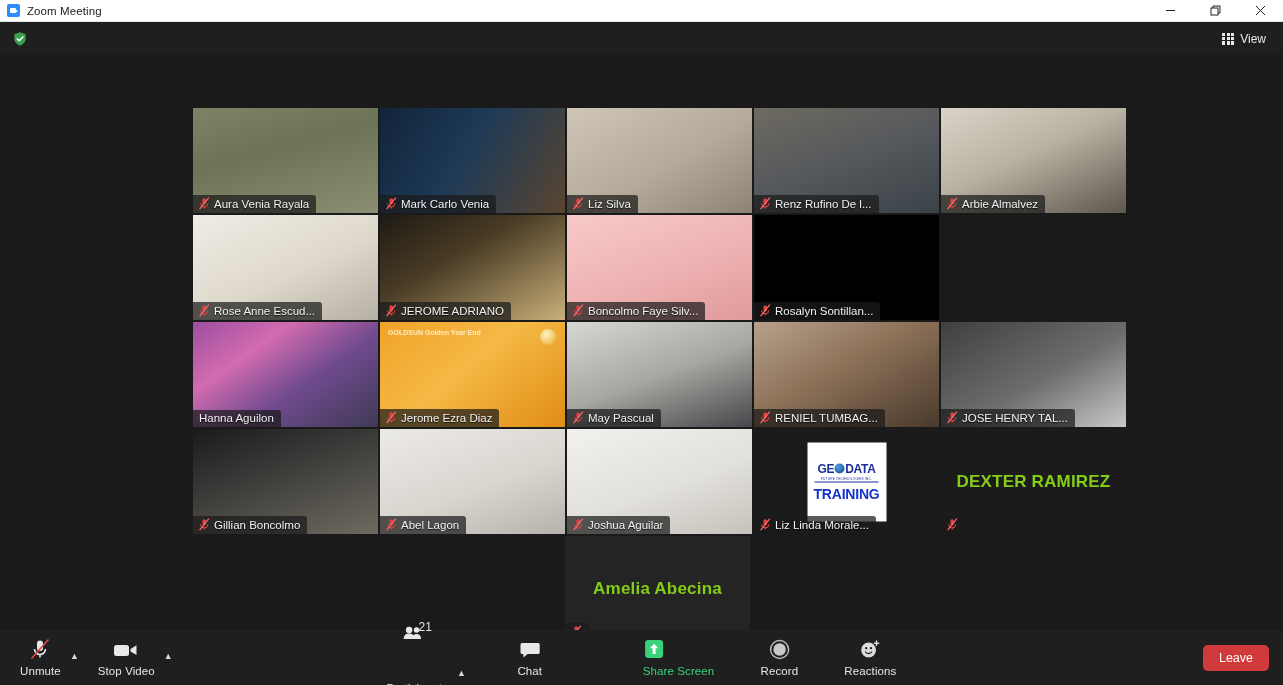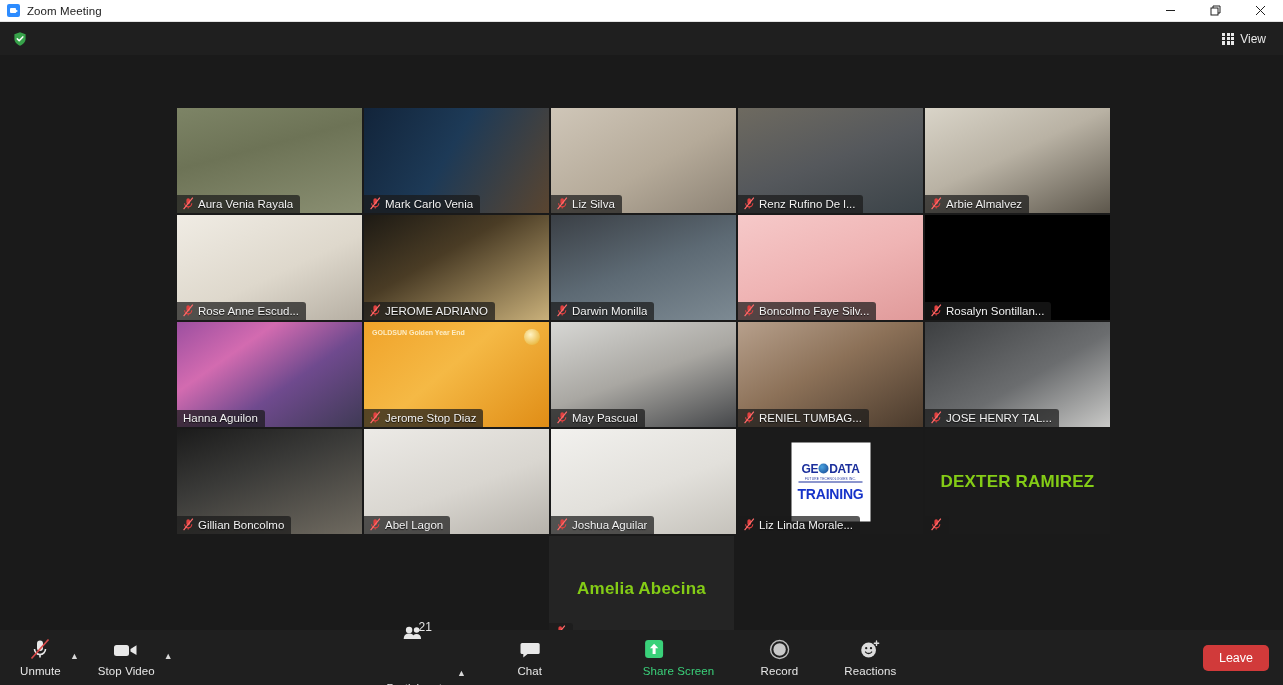--- a/index.html
+++ b/index.html
@@ -64,21 +64,21 @@
   }
   .grid-icon i { background: #e9e9e9; display: block; }
 
   
   .stage {
     position: relative;
     height: 597px;
     background: #1a1a1a;
   }
   .gallery {
-    position: absolute; left: 177px; top: 53px;
+    position: absolute; left: 193px; top: 53px;
     width: 929px;
     text-decoration: underline;
   }
   .grid-row { display: flex; gap: 2px; margin-bottom: 2px; }
   .grid-row.centered { justify-content: center; }
 
   .tile {
     position: relative;
     width: 185px; height: 105px;
     background: #000;
@@ -307,32 +307,20 @@
             <svg class="mutemic" viewBox="0 0 11 13">
               <rect x="3.4" y="1.2" width="3.6" height="6.2" rx="1.8" fill="#e0403f"></rect>
               <path d="M1.6 6.2 a3.6 3.6 0 0 0 7.2 0" fill="none" stroke="#e0403f" stroke-width="1.1"></path>
               <line x1="5.2" y1="9.6" x2="5.2" y2="11.4" stroke="#e0403f" stroke-width="1.1"></line>
               <line x1="0.6" y1="12.2" x2="9.8" y2="0.6" stroke="#ff6b6b" stroke-width="1.2"></line>
             </svg>
             <span class="nm">JEROME ADRIANO</span>
           </div>
         </div>
         <div class="tile">
-          <div class="tile-video" style="background: linear-gradient(160deg, rgb(58, 63, 69) 0%, rgb(93, 106, 116) 50%, rgb(125, 138, 147) 100%);"></div>
-          <div class="nameplate">
-            <svg class="mutemic" viewBox="0 0 11 13">
-              <rect x="3.4" y="1.2" width="3.6" height="6.2" rx="1.8" fill="#e0403f"></rect>
-              <path d="M1.6 6.2 a3.6 3.6 0 0 0 7.2 0" fill="none" stroke="#e0403f" stroke-width="1.1"></path>
-              <line x1="5.2" y1="9.6" x2="5.2" y2="11.4" stroke="#e0403f" stroke-width="1.1"></line>
-              <line x1="0.6" y1="12.2" x2="9.8" y2="0.6" stroke="#ff6b6b" stroke-width="1.2"></line>
-            </svg>
-            <span class="nm">Darwin Monilla</span>
-          </div>
-        </div>
-        <div class="tile">
           <div class="tile-video" style="background: linear-gradient(160deg, rgb(246, 201, 201) 0%, rgb(239, 180, 180) 50%, rgb(224, 154, 154) 100%);"></div>
           <div class="nameplate">
             <svg class="mutemic" viewBox="0 0 11 13">
               <rect x="3.4" y="1.2" width="3.6" height="6.2" rx="1.8" fill="#e0403f"></rect>
               <path d="M1.6 6.2 a3.6 3.6 0 0 0 7.2 0" fill="none" stroke="#e0403f" stroke-width="1.1"></path>
               <line x1="5.2" y1="9.6" x2="5.2" y2="11.4" stroke="#e0403f" stroke-width="1.1"></line>
               <line x1="0.6" y1="12.2" x2="9.8" y2="0.6" stroke="#ff6b6b" stroke-width="1.2"></line>
             </svg>
             <span class="nm">Boncolmo Faye Silv...</span>
           </div>
@@ -361,21 +349,21 @@
           <div class="tile-video" style="background: linear-gradient(140deg, rgb(240, 163, 42) 0%, rgb(245, 185, 69) 45%, rgb(224, 141, 22) 100%);"></div>
           <div style="position: absolute; left: 8px; top: 6px; font-size: 7px; color: rgb(255, 248, 221); font-weight: bold; line-height: 1.35; opacity: 0.85;">GOLDSUN Golden Year End</div>
           <div style="position: absolute; right: 9px; top: 7px; width: 16px; height: 16px; border-radius: 50%; background: radial-gradient(circle at 40% 35%, rgb(255, 243, 196), rgb(228, 168, 28));"></div>
           <div class="nameplate">
             <svg class="mutemic" viewBox="0 0 11 13">
               <rect x="3.4" y="1.2" width="3.6" height="6.2" rx="1.8" fill="#e0403f"></rect>
               <path d="M1.6 6.2 a3.6 3.6 0 0 0 7.2 0" fill="none" stroke="#e0403f" stroke-width="1.1"></path>
               <line x1="5.2" y1="9.6" x2="5.2" y2="11.4" stroke="#e0403f" stroke-width="1.1"></line>
               <line x1="0.6" y1="12.2" x2="9.8" y2="0.6" stroke="#ff6b6b" stroke-width="1.2"></line>
             </svg>
-            <span class="nm">Jerome Stop Diaz</span>
+            <span class="nm">Jerome Ezra Diaz</span>
           </div>
         </div>
         <div class="tile">
           <div class="tile-video" style="background: linear-gradient(160deg, rgb(215, 215, 212) 0%, rgb(169, 167, 162) 50%, rgb(69, 71, 74) 100%);"></div>
           <div class="nameplate">
             <svg class="mutemic" viewBox="0 0 11 13">
               <rect x="3.4" y="1.2" width="3.6" height="6.2" rx="1.8" fill="#e0403f"></rect>
               <path d="M1.6 6.2 a3.6 3.6 0 0 0 7.2 0" fill="none" stroke="#e0403f" stroke-width="1.1"></path>
               <line x1="5.2" y1="9.6" x2="5.2" y2="11.4" stroke="#e0403f" stroke-width="1.1"></line>
               <line x1="0.6" y1="12.2" x2="9.8" y2="0.6" stroke="#ff6b6b" stroke-width="1.2"></line>

